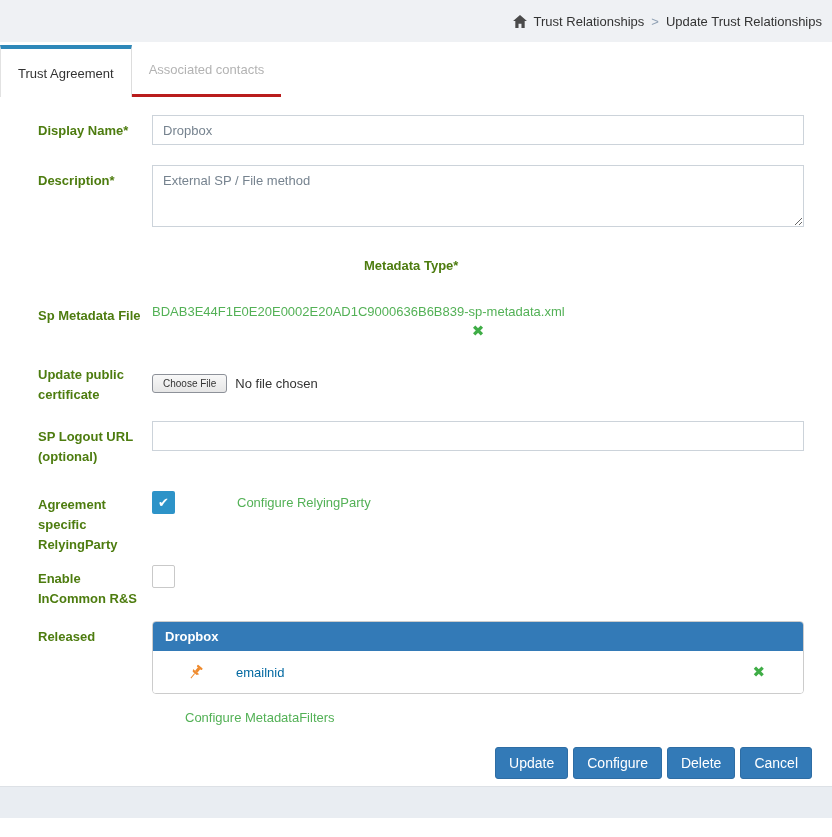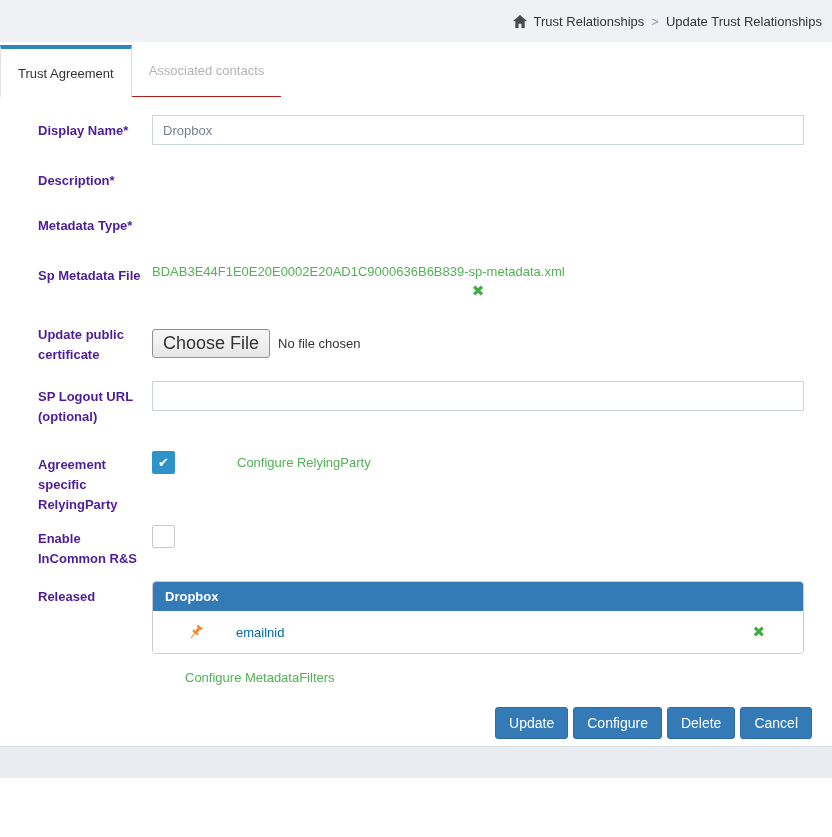--- a/index.html
+++ b/index.html
@@ -8,41 +8,41 @@
   
   .topbar { height:42px; background:#eff1f4; display:flex; align-items:center; justify-content:flex-end; padding-right:10px; font-size:13px; color:#333; }
   .topbar .crumb { margin-left:7px; }
   .topbar .sep { margin-left:7px; color:#8fa0b3; }
   .home-ic { display:inline-flex; align-items:center; }
 
   
   .tabs { display:flex; margin-top:3px; }
   .tab { height:52px; display:flex; align-items:center; padding:0 17px; font-size:13px; cursor:pointer; }
   .tab.active { border-top:4px solid #2e88b9; border-left:1px solid #e2e2e2; border-right:1px solid #ddd; color:#333; background:#fff; }
-  .tab.inactive { color:#b3b3b3; border-bottom:1px solid #b91c1c; background:#fff; }
+  .tab.inactive { color:#b3b3b3; border-bottom:3px solid #b91c1c; background:#fff; }
 
   
   .form { padding:18px 28px 0 38px; }
   .frow { display:flex; margin-bottom:20px; }
-  .flabel { width:114px; min-width:114px; font-weight:bold; font-size:13px; color:#4c1d95; line-height:20px; padding-top:6px; }
+  .flabel { width:114px; min-width:114px; font-weight:bold; font-size:13px; color:#4d7c0f; line-height:20px; padding-top:6px; }
   .fctrl { flex:1; min-width:0; }
 
   .tinput { width:100%; height:30px; border:1px solid #ccd3da; padding:4px 10px; font-size:13px; color:#76838f; background:#fff; font-family:"Liberation Sans", sans-serif; }
   textarea.tinput { height:62px; resize:both; line-height:17px; padding-top:6px; }
 
   .fakeselect { position:relative; height:30px; border:1px solid #c9d2dd; display:flex; align-items:center; padding:0 24px 0 10px; font-size:13px; color:#76838f; background:#fff; cursor:pointer; }
   .fakeselect .caret { position:absolute; right:9px; top:9px; font-size:9px; color:#444; font-family:"DejaVu Sans", sans-serif; }
 
   .greenlink { color:#53b156; font-size:13px; text-decoration:none; cursor:pointer; }
   .greenx { color:#3fad46; font-weight:bold; font-size:15px; font-family:"DejaVu Sans", sans-serif; cursor:pointer; line-height:1; }
   .filewrap { padding-top:2px; }
   .x-center { display:block; text-align:center; margin-top:4px; }
 
   .filectrl { display:flex; align-items:center; padding-top:3px; }
-  .filebtn { font-size:18px; color:#333; background:linear-gradient(#f8f8f8,#e6e6e6); border:1px solid #8d9199; border-radius:3px; padding:3px 10px; cursor:pointer; font-family:"Liberation Sans", sans-serif; }
+  .filebtn { font-size:10px; color:#333; background:linear-gradient(#f8f8f8,#e6e6e6); border:1px solid #8d9199; border-radius:3px; padding:3px 10px; cursor:pointer; font-family:"Liberation Sans", sans-serif; }
   .filestatus { margin-left:8px; font-size:13px; color:#333; }
 
   .cb { width:23px; height:23px; border-radius:2px; display:flex; align-items:center; justify-content:center; cursor:pointer; }
   .cb.checked { background:#2d93c8; color:#fff; font-size:13px; font-family:"DejaVu Sans", sans-serif; }
   .cb.unchecked { background:#fff; border:1px solid #c9c9c9; }
   .cbrow { display:flex; align-items:flex-start; padding-top:2px; }
   .cbrow .greenlink { margin-left:62px; margin-top:4px; }
 
   
   .panel { border:1px solid #ccc; border-radius:4px; overflow:hidden; }
@@ -83,23 +83,26 @@
 
   <div class="frow">
     <div class="flabel">Display Name*</div>
     <div class="fctrl">
       <input class="tinput" type="text" value="Dropbox" style="">
     </div>
   </div>
 
   <div class="frow" style="margin-bottom:19px;">
     <div class="flabel">Description*</div>
+    <div class="fctrl">
+      <textarea class="tinput" style="">External SP / File method</textarea>
+    </div>
   </div>
 
-  <div class="frow" style="margin-bottom:24px;">
+  <div class="frow" style="margin-bottom:24px;justify-content:center;">
     <div class="flabel">Metadata Type*</div>
   </div>
 
   <div class="frow">
     <div class="flabel">Sp Metadata File</div>
     <div class="fctrl filewrap">
       <a class="greenlink">BDAB3E44F1E0E20E0002E20AD1C9000636B6B839-sp-metadata.xml</a>
       <span class="greenx x-center">✖</span>
     </div>
   </div>

